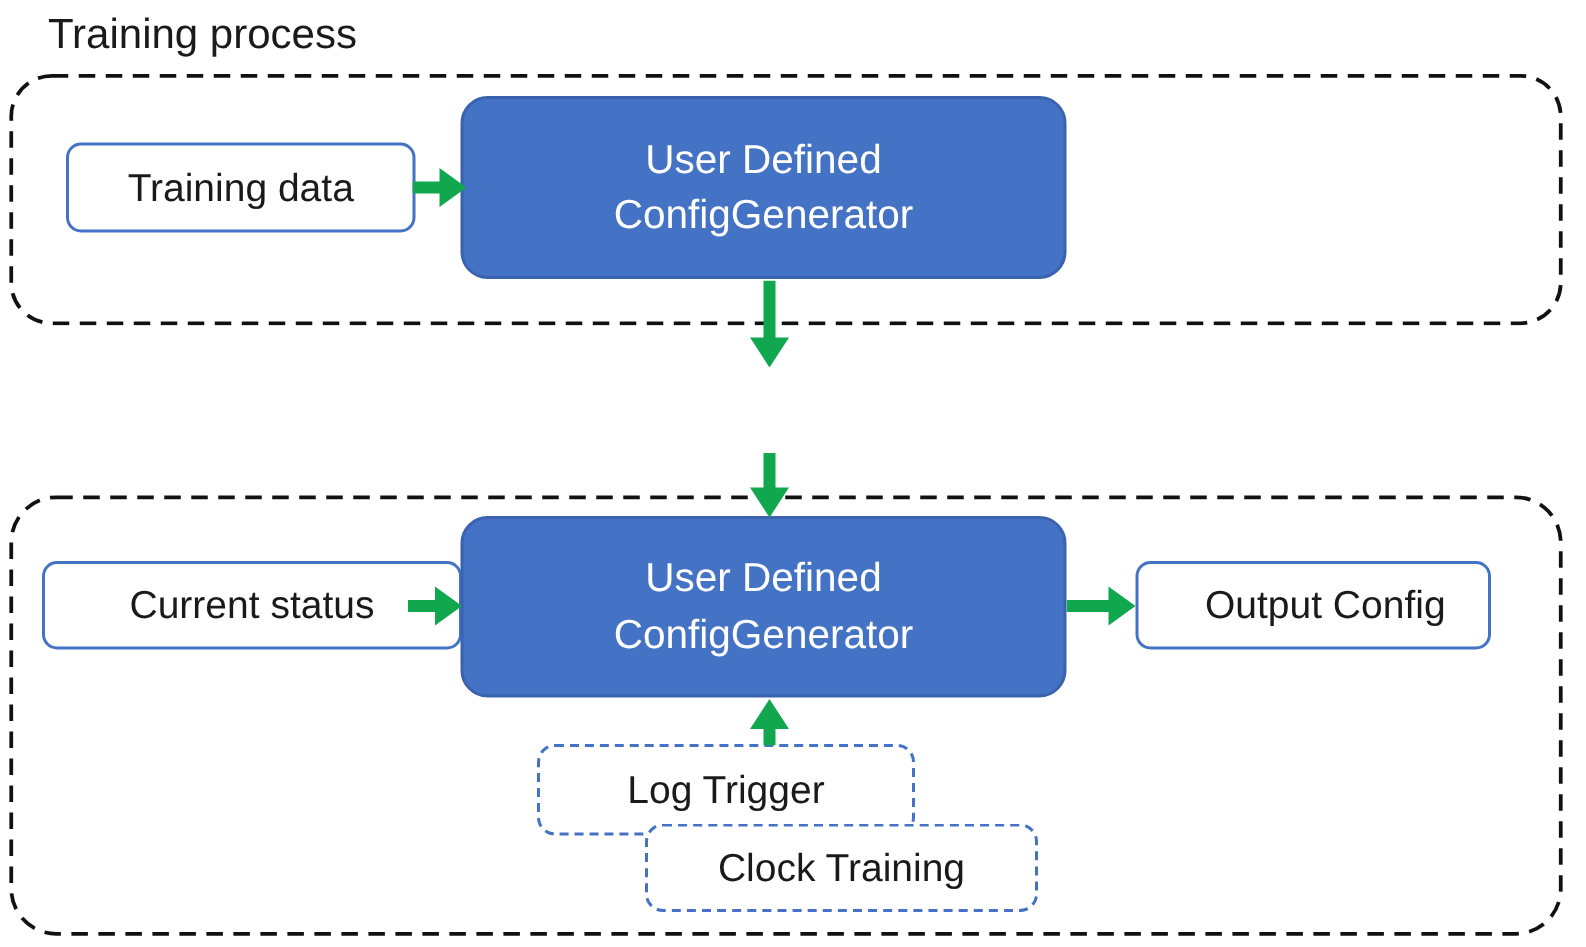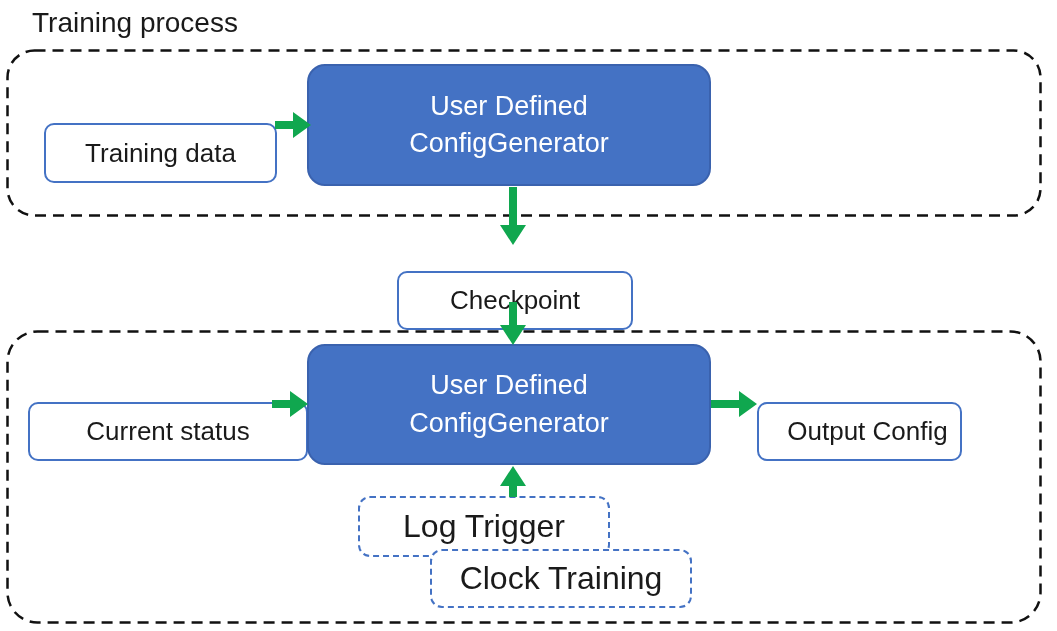--- a/index.html
+++ b/index.html
@@ -34,41 +34,40 @@
     position:absolute;
     display:flex;align-items:center;justify-content:center;
     background:#fff;
     border:2.5px solid var(--node-border-blue);
     border-radius:10px;
     font-size:26px;
     color:var(--text-dark);
     z-index:2;
     text-align:center;
     white-space:nowrap;
-    margin-top:28px;
   }
   .generator{
     position:absolute;
     display:flex;flex-direction:column;align-items:center;justify-content:center;
     background:var(--node-fill-blue);
     border:2px solid var(--generator-border);
     border-radius:18px;
     color:var(--text-on-blue);
     font-size:27px;
     line-height:1.38;
     z-index:2;
     text-align:left;
   }
   .trigger{
     position:absolute;
     display:flex;align-items:center;justify-content:center;
     background:#fff;
     border:2px dashed var(--node-border-blue);
     border-radius:12px;
-    font-size:32px;
+    font-size:26px;
     color:var(--text-dark);
     white-space:nowrap;
   }
   .arrow{position:absolute;z-index:5;}
   .arrow polygon{fill:var(--arrow-green);}
   .trigger-log{left:358px;top:496px;width:252px;height:61px;z-index:2;}
   .trigger-clock{left:430px;top:549px;width:262px;height:59px;z-index:3;}
 </style>
 </head>
 <body>
@@ -91,23 +90,20 @@
 
   <div class="generator" style="left:307px;top:64px;width:404px;height:122px;">
     <span>User Defined</span>
     <span>ConfigGenerator</span>
   </div>
 
   <svg class="arrow" style="left:499px;top:187px;" width="28" height="58" viewBox="0 0 28 58">
     <polygon points="10,0 18,0 18,38 27,38 14,58 1,38 10,38"></polygon>
   </svg>
 
-  <div class="node" style="left:397px;top:243px;width:236px;height:59px;">
-    <span>Checkpoint</span>
-  </div>
 
   <svg class="arrow" style="left:499px;top:302px;" width="28" height="43" viewBox="0 0 28 43">
     <polygon points="10,0 18,0 18,23 27,23 14,43 1,23 10,23"></polygon>
   </svg>
 
 
   <svg class="container-svg" style="left:6px;top:330px;" width="1036" height="294">
     <rect x="1.5" y="1.5" width="1033" height="291" rx="30" fill="none" stroke="var(--container-dash)" stroke-width="2.5" stroke-dasharray="11 7"></rect>
   </svg>
 
@@ -121,21 +117,21 @@
 
   <div class="generator" style="left:307px;top:344px;width:404px;height:121px;">
     <span>User Defined</span>
     <span>ConfigGenerator</span>
   </div>
 
   <svg class="arrow" style="left:711px;top:390px;" width="46" height="28" viewBox="0 0 46 28">
     <polygon points="0,10 28,10 28,1 46,14 28,27 28,18 0,18"></polygon>
   </svg>
 
-  <div class="node" style="left:757px;top:374px;width:205px;height:59px;padding-left:16px;">
+  <div class="node" style="left:757px;top:374px;width:237px;height:59px;padding-left:16px;">
     <span>Output Config</span>
   </div>
 
   <svg class="arrow" style="left:499px;top:466px;" width="28" height="31" viewBox="0 0 28 31">
     <polygon points="14,0 27,20 18,20 18,31 10,31 10,20 1,20"></polygon>
   </svg>
 
   <div class="trigger trigger-log">
     <span>Log Trigger</span>
   </div>

